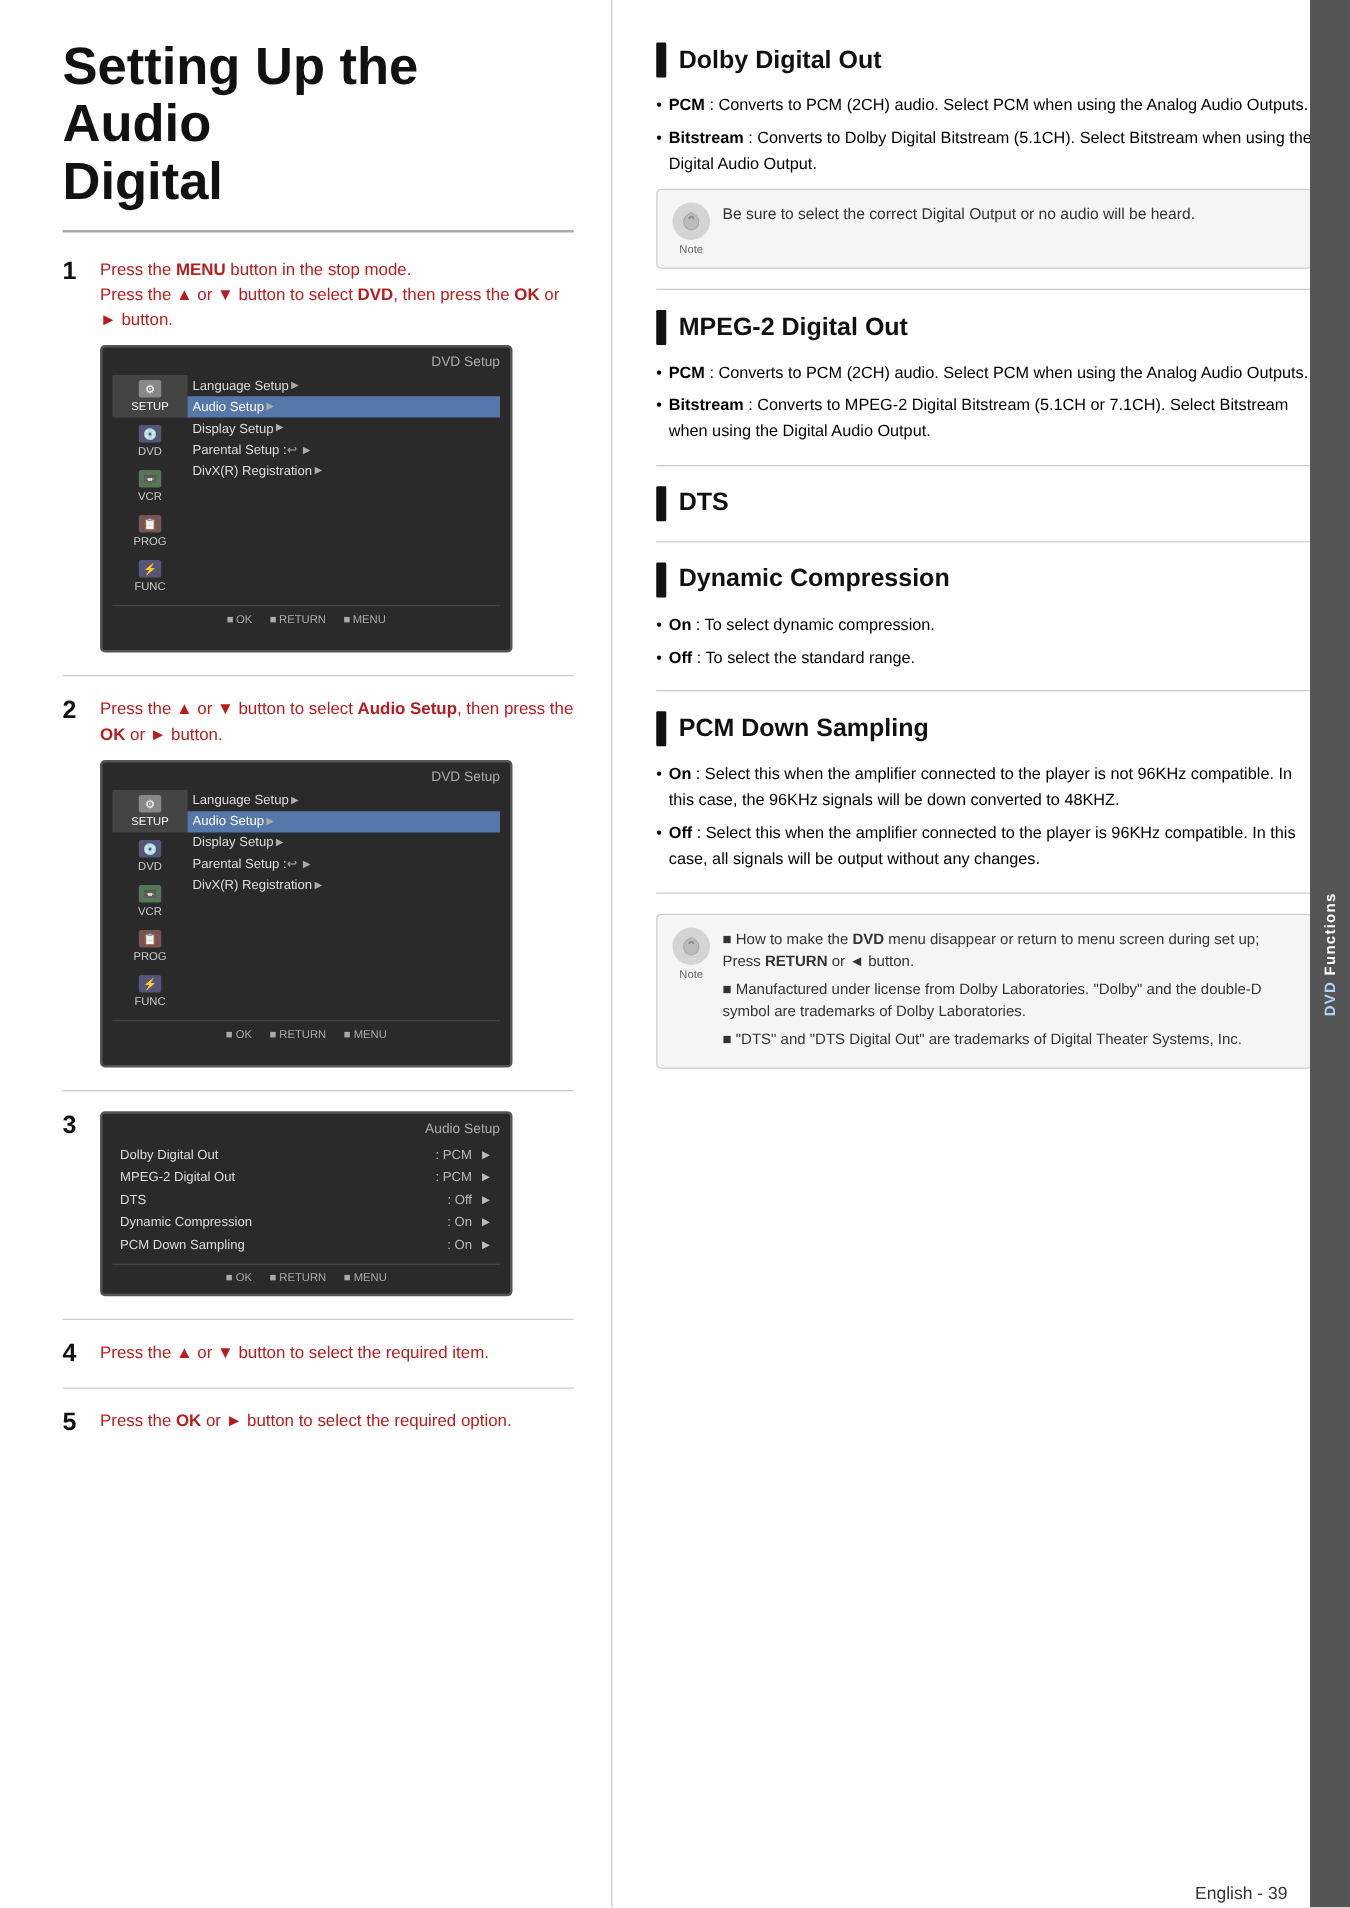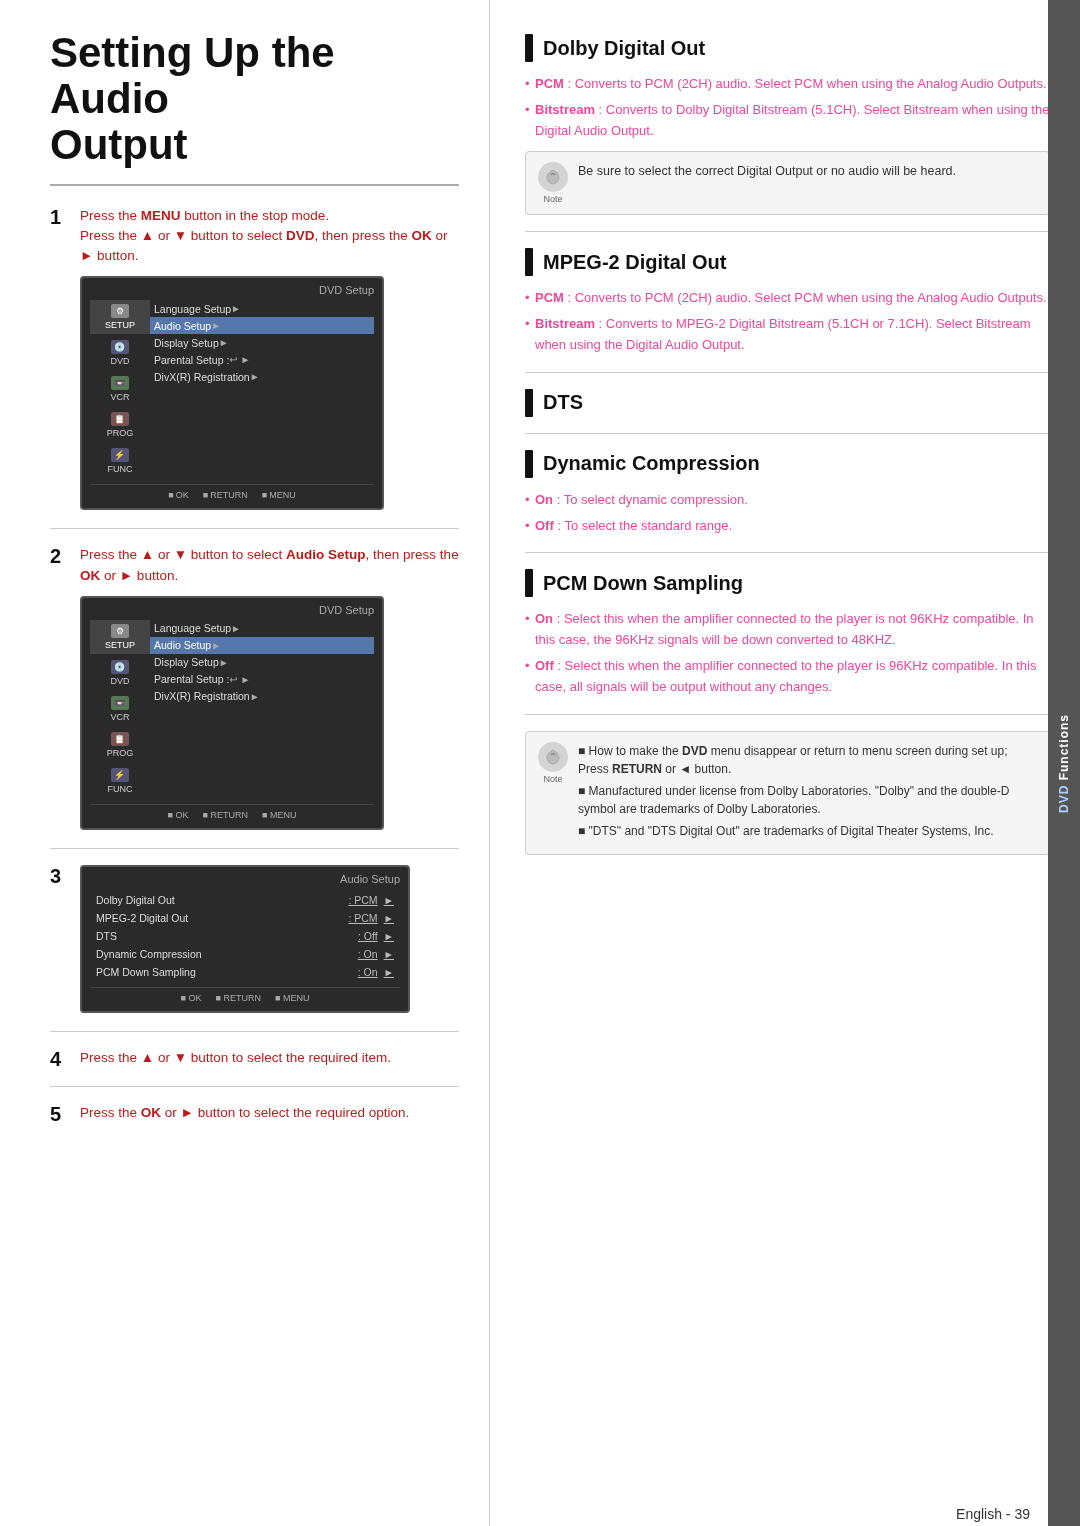--- a/index.html
+++ b/index.html
@@ -69,22 +69,22 @@
     .step-text strong {
       font-weight: bold;
     }
 
     
     .dvd-menu {
       background: #2a2a2a;
       border: 2px solid #555;
       border-radius: 4px;
       margin-top: 10px;
-      padding: 6px 8px 8px 8px;
-      width: 304px;
+      padding: 6px 8px 20px 8px;
+      width: 330px;
     }
 
     .dvd-menu-header {
       color: #aaa;
       font-size: 11px;
       text-align: right;
       margin-bottom: 4px;
     }
 
     .dvd-menu-body {
@@ -194,21 +194,20 @@
       padding: 3px 6px;
       color: #ddd;
       font-size: 10.5px;
     }
 
     .audio-setup-row .value-arrow {
       display: flex;
       align-items: flex-end;
       gap: 6px;
       color: #bbb;
-      text-decoration: underline;
     }
 
     .audio-setup-footer {
       margin-top: 6px;
       display: flex;
       gap: 14px;
       color: #aaa;
       font-size: 9px;
       justify-content: center;
       border-top: 1px solid #444;
@@ -243,21 +242,21 @@
       font-size: 20px;
       font-weight: bold;
       color: #111;
     }
 
     
     .section-body {
       margin-bottom: 8px;
       font-size: 13px;
       line-height: 1.6;
-      color: #ec4899;
+      color: #000000;
     }
 
     .section-body p {
       margin-bottom: 5px;
       padding-left: 10px;
       position: relative;
     }
 
     .section-body p::before {
       content: '•';
@@ -320,21 +319,21 @@
   </style>
 </head>
 <body>
 
 <div class="page-container">
 
   <div class="left-col">
 
     <div class="page-title">
       <span>Setting Up the Audio</span><br>
-      <span>Output</span>
+      <span>Digital</span>
     </div>
 
     <div class="step">
       <span class="step-number">1</span>
       <div class="step-text">
         <span>Press the </span><strong>MENU</strong><span> button in the stop mode.</span><br>
         <span>Press the ▲ or ▼ button to select </span><strong>DVD</strong><span>, then press the </span><strong>OK</strong><span> or ► button.</span>
       </div>
 
       <div class="dvd-menu">

